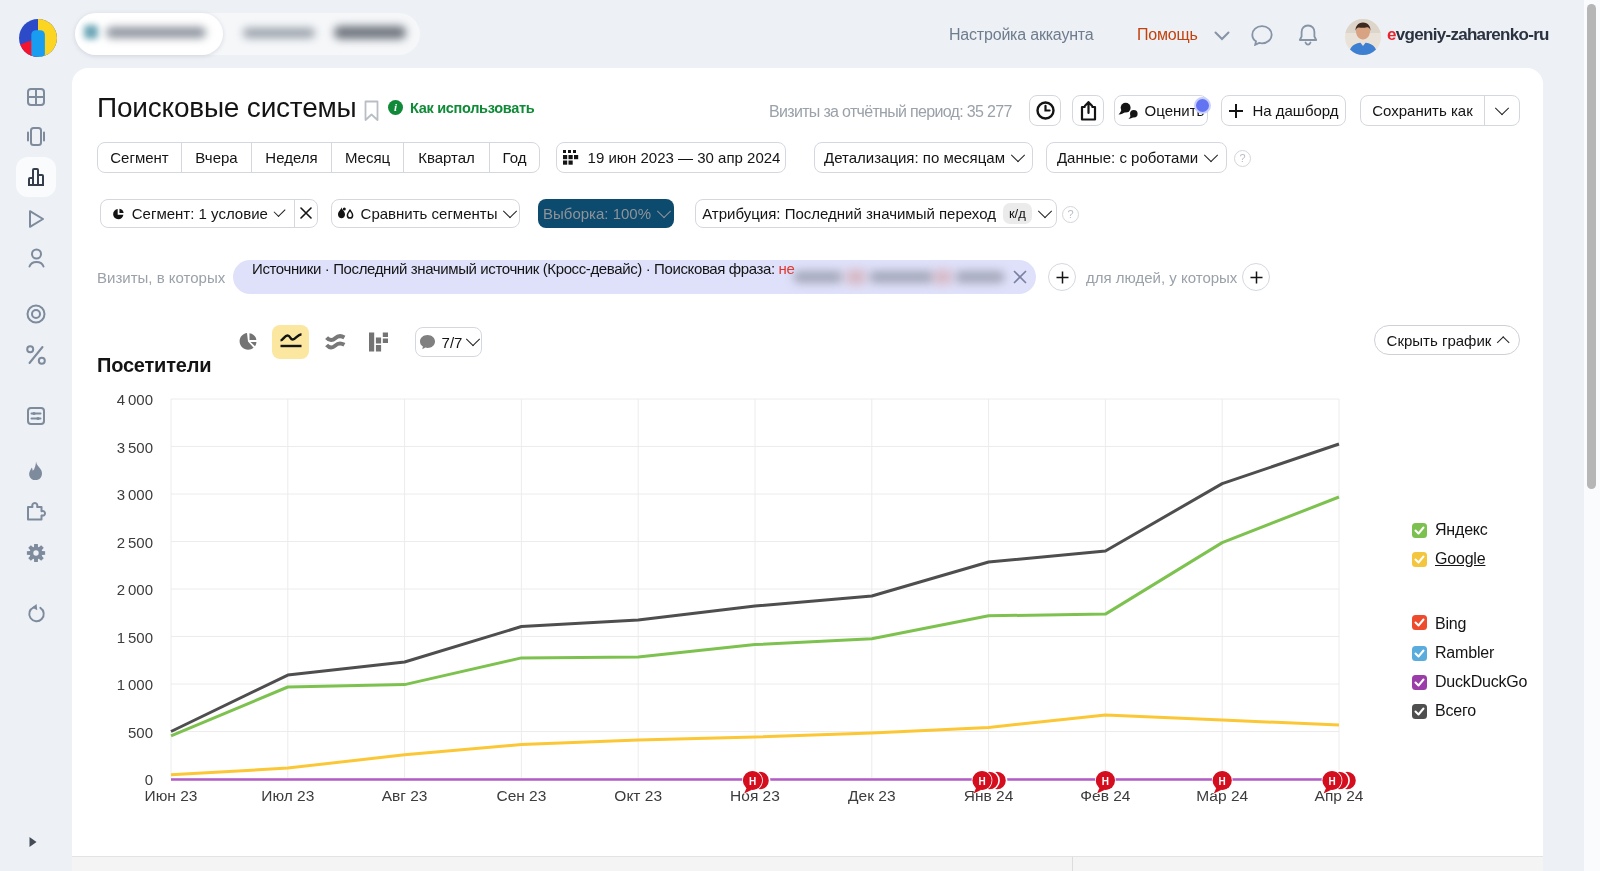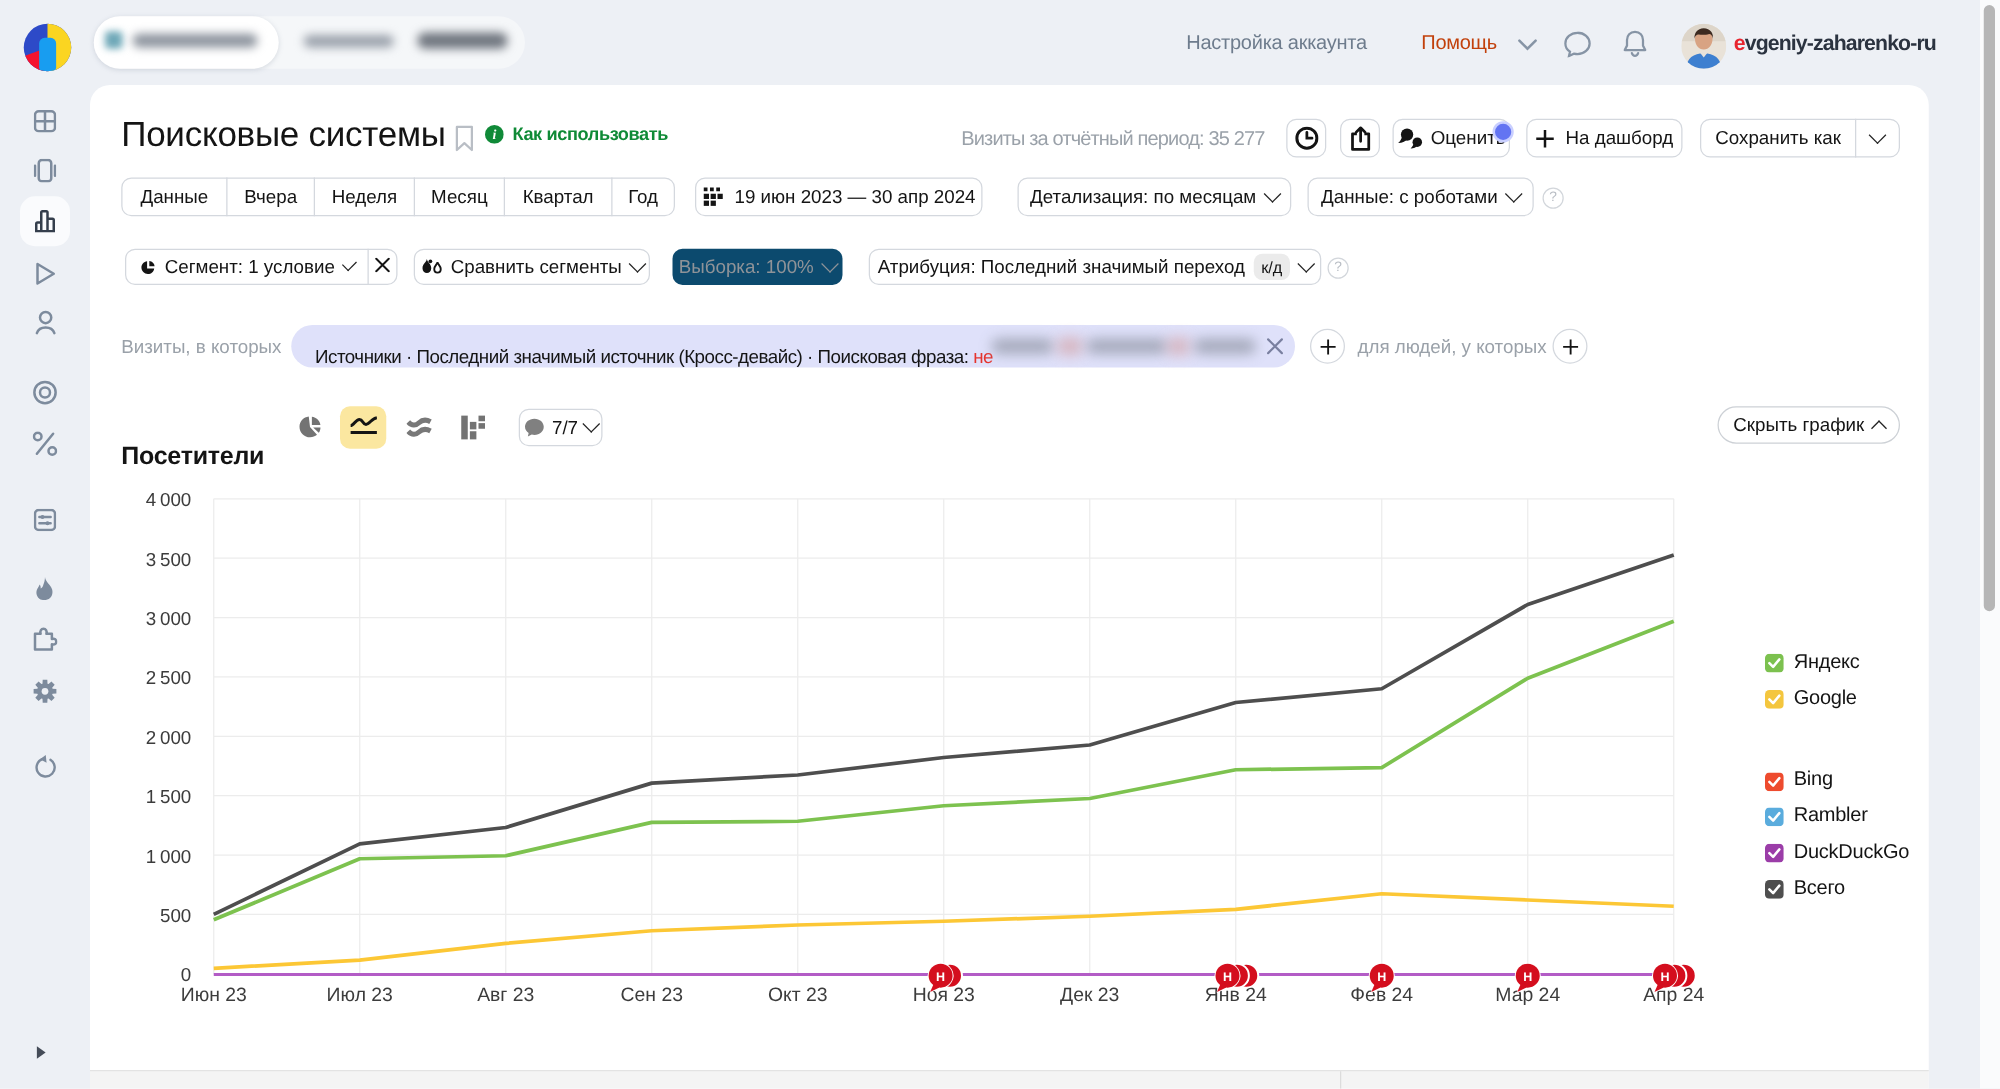--- a/index.html
+++ b/index.html
@@ -153,21 +153,21 @@
       <path d="M8 1 V15 M1 8 H15" stroke="#141414" stroke-width="2"></path>
     </svg>На дашборд</div>
 <div class="btn" style="left:1360px;top:95px;width:160px;height:31px;padding:0;">
   <div style="flex:1;text-align:center;">Сохранить как</div>
   <div style="width:34px;height:31px;border-left:1px solid #d4d8de;display:flex;align-items:center;justify-content:center;">
       <span class="chev" style="margin-left:0"></span>
     </div>
 </div>
 
 <div class="btn" style="left:97px;top:142px;width:443px;height:31px;padding:0;font-size:15px;">
-  <div style="flex:1;text-align:center;">Данные</div>
+  <div style="flex:1;text-align:center;">Сегмент</div>
     <div style="width:1px;height:31px;background:#d4d8de;"></div>
   <div style="flex:0 0 69px;text-align:center;">Вчера</div>
     <div style="width:1px;height:31px;background:#d4d8de;"></div>
   <div style="flex:0 0 79px;text-align:center;">Неделя</div>
     <div style="width:1px;height:31px;background:#d4d8de;"></div>
   <div style="flex:0 0 71px;text-align:center;">Месяц</div>
     <div style="width:1px;height:31px;background:#d4d8de;"></div>
   <div style="flex:0 0 85px;text-align:center;">Квартал</div>
     <div style="width:1px;height:31px;background:#d4d8de;"></div>
   <div style="flex:0 0 49px;text-align:center;">Год</div>
@@ -206,21 +206,21 @@
       <path d="M5.5 2 C5.5 4.5 2 6 2 9.5 C2 11.8 3.6 13.3 5.5 13.3 C7.4 13.3 9 11.8 9 9.5 C9 6 5.5 4.5 5.5 2 Z" fill="#141414"></path>
       <circle cx="8.3" cy="4" r="1.5" fill="#141414"></circle>
       <path d="M14 4.5 C14 6.4 11.4 7.6 11.4 10.2 C11.4 12 12.6 13.1 14 13.1 C15.4 13.1 16.6 12 16.6 10.2 C16.6 7.6 14 6.4 14 4.5 Z" fill="none" stroke="#141414" stroke-width="1.5"></path>
     </svg>
   Сравнить сегменты<span class="chev"></span></div>
 <div class="btn" style="left:538px;top:199px;width:136px;height:29px;background:#0c4a6e;border:none;color:#8f9398;">Выборка: 100%<span class="chev" style="border-color:#8f9398"></span></div>
 <div class="btn" style="left:695px;top:199px;width:362px;height:29px;">Атрибуция: Последний значимый переход<span style="background:#ebebeb;border-radius:7px;font-size:13px;padding:3px 6px;margin-left:7px;">к/д</span><span class="chev"></span></div>
 <div class="abs" style="left:1062px;top:206px;width:15px;height:15px;border:1.5px solid #d2d6db;border-radius:50%;color:#b9bec5;font-size:11px;text-align:center;line-height:15px;">?</div>
 
 <div class="abs" style="left:97px;top:269px;font-size:15px;color:#9aa1a9;">Визиты, в которых</div>
-<div class="abs" style="left:233px;top:260px;width:803px;height:34px;background:#dfe1fa;border-radius:17px;display:flex;align-items:flex-end;font-size:15px;letter-spacing:-0.38px;color:#141414;padding:0 0 0 19px;box-sizing:border-box;">
+<div class="abs" style="left:233px;top:260px;width:803px;height:34px;background:#dfe1fa;border-radius:17px;display:flex;align-items:flex-start;font-size:15px;letter-spacing:-0.38px;color:#141414;padding:0 0 0 19px;box-sizing:border-box;">
   <span>Источники&nbsp;·&nbsp;Последний значимый источник (Кросс-девайс)&nbsp;·&nbsp;Поисковая фраза:&nbsp;</span>
     <span style="color:#e5342e;">не</span>
 </div>
 <div class="abs" style="left:793px;top:271px;width:50px;height:12px;background:#8f94a3;border-radius:6px;filter:blur(5px);opacity:0.75;"></div>
 <div class="abs" style="left:846px;top:271px;width:20px;height:12px;background:#cf9494;border-radius:6px;filter:blur(6px);opacity:0.75;"></div>
 <div class="abs" style="left:869px;top:271px;width:65px;height:12px;background:#8f94a3;border-radius:6px;filter:blur(5px);opacity:0.75;"></div>
 <div class="abs" style="left:934px;top:271px;width:18px;height:12px;background:#cf9494;border-radius:6px;filter:blur(6px);opacity:0.75;"></div>
 <div class="abs" style="left:955px;top:271px;width:50px;height:12px;background:#8f94a3;border-radius:6px;filter:blur(5px);opacity:0.75;"></div>
 <svg class="abs" style="left:1013px;top:270px" width="14" height="14" viewBox="0 0 14 14">
     <path d="M1.5 1.5 L12.5 12.5 M12.5 1.5 L1.5 12.5" stroke="#7a80a0" stroke-width="1.7" stroke-linecap="round"></path>
@@ -343,23 +343,23 @@
         <rect width="15" height="15" rx="3.5" fill="#7cc14f"></rect>
         <path d="M3.5 7.5 L6.5 10.5 L11.5 4.5" fill="none" stroke="#fff" stroke-width="2" stroke-linecap="round" stroke-linejoin="round"></path>
       </svg>
       <span style="font-size:16px;letter-spacing:-0.2px;color:#141414;">Яндекс</span>
     </div>
   <div style="display:flex;align-items:center;margin-bottom:11px;">
       <svg width="15" height="15" viewBox="0 0 15 15" style="margin-right:8px">
         <rect width="15" height="15" rx="3.5" fill="#f4c63e"></rect>
         <path d="M3.5 7.5 L6.5 10.5 L11.5 4.5" fill="none" stroke="#fff" stroke-width="2" stroke-linecap="round" stroke-linejoin="round"></path>
       </svg>
-      <span style="font-size:16px;letter-spacing:-0.2px;color:#141414;">Google</span>
-    </div>
-  <div style="display:flex;align-items:flex-end;margin-bottom:11px;margin-top:47px;">
+      <span style="font-size:16px;letter-spacing:-0.2px;color:#141414;text-decoration:underline;">Google</span>
+    </div>
+  <div style="display:flex;align-items:flex-start;margin-bottom:11px;margin-top:47px;">
       <svg width="15" height="15" viewBox="0 0 15 15" style="margin-right:8px">
         <rect width="15" height="15" rx="3.5" fill="#ee4b2e"></rect>
         <path d="M3.5 7.5 L6.5 10.5 L11.5 4.5" fill="none" stroke="#fff" stroke-width="2" stroke-linecap="round" stroke-linejoin="round"></path>
       </svg>
       <span style="font-size:16px;letter-spacing:-0.2px;color:#141414;">Bing</span>
     </div>
   <div style="display:flex;align-items:center;margin-bottom:11px;">
       <svg width="15" height="15" viewBox="0 0 15 15" style="margin-right:8px">
         <rect width="15" height="15" rx="3.5" fill="#5aacdd"></rect>
         <path d="M3.5 7.5 L6.5 10.5 L11.5 4.5" fill="none" stroke="#fff" stroke-width="2" stroke-linecap="round" stroke-linejoin="round"></path>

